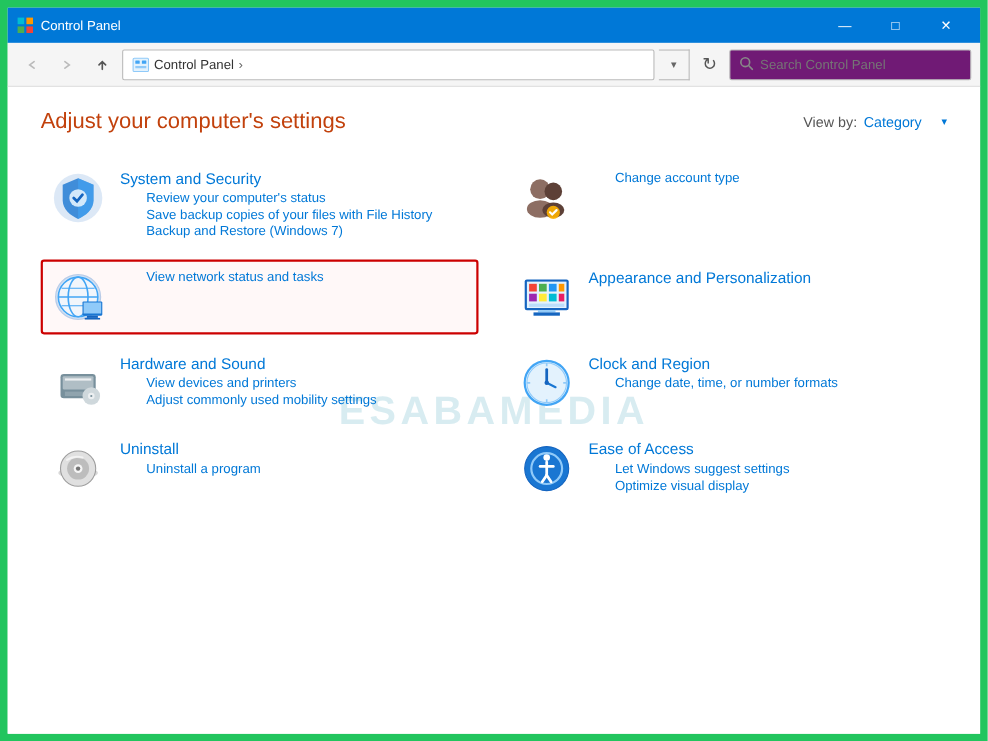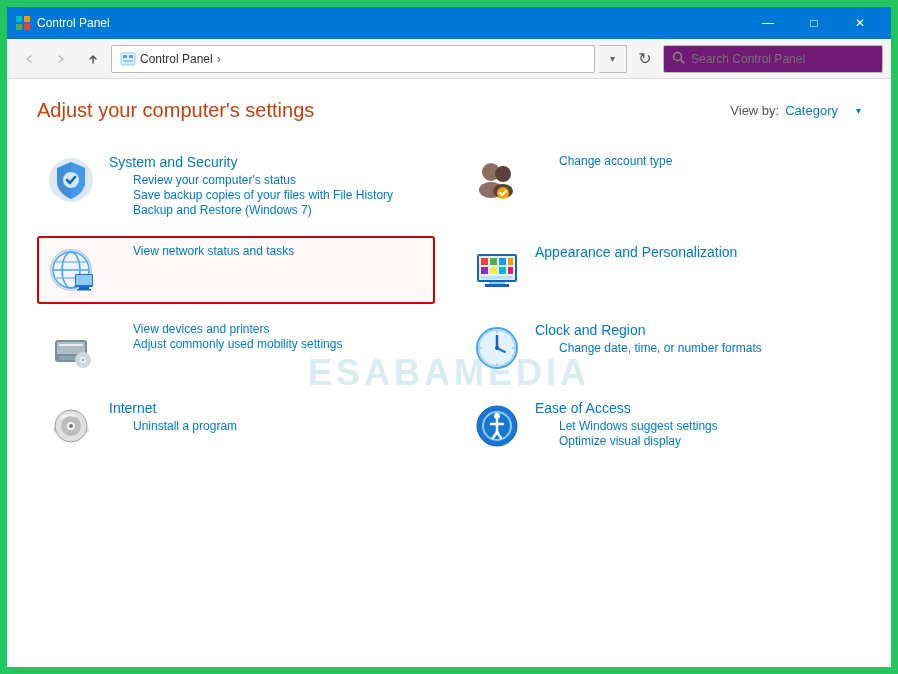--- a/index.html
+++ b/index.html
@@ -433,20 +433,21 @@
             <rect x="12" y="20" width="28" height="12" rx="1" fill="#b0bec5"></rect>
             <rect x="14" y="34" width="20" height="4" fill="#90a4ae"></rect>
             <rect x="14" y="22" width="24" height="2" fill="#eceff1"></rect>
 
             <circle cx="38" cy="38" r="8" fill="#cfd8dc"></circle>
             <circle cx="38" cy="38" r="3" fill="#eceff1"></circle>
             <circle cx="38" cy="38" r="1" fill="#78909c"></circle>
           </svg>
         </div>
         <div class="category-content">
+          <div class="category-title">Hardware and Sound</div>
           <a class="category-link">View devices and printers</a>
           <a class="category-link">Adjust commonly used mobility settings</a>
         </div>
       </div>
 
       <div class="category-item">
         <div class="category-icon">
           <svg width="52" height="52" viewBox="0 0 52 52">
             <circle cx="26" cy="26" r="20" fill="#e3f2fd" stroke="#42a5f5" stroke-width="2"></circle>
             <circle cx="26" cy="26" r="18" fill="none" stroke="#90caf9" stroke-width="1"></circle>
@@ -474,21 +475,21 @@
             <ellipse cx="26" cy="30" rx="18" ry="5" fill="#9e9e9e" opacity="0.4"></ellipse>
             <circle cx="26" cy="26" r="16" fill="#e0e0e0" stroke="#9e9e9e" stroke-width="1"></circle>
             <circle cx="26" cy="26" r="10" fill="#bdbdbd"></circle>
             <circle cx="26" cy="26" r="4" fill="#f5f5f5"></circle>
             <circle cx="26" cy="26" r="2" fill="#757575"></circle>
 
             <path d="M16 18 Q22 14 30 16" stroke="white" stroke-width="2" fill="none" opacity="0.6" stroke-linecap="round"></path>
           </svg>
         </div>
         <div class="category-content">
-          <div class="category-title">Internet</div>
+          <div class="category-title">Uninstall</div>
           <a class="category-link">Uninstall a program</a>
         </div>
       </div>
 
       <div class="category-item">
         <div class="category-icon">
           <svg width="52" height="52" viewBox="0 0 52 52">
             <circle cx="26" cy="26" r="20" fill="#1976d2" stroke="#1565c0" stroke-width="1"></circle>
             <circle cx="26" cy="26" r="14" fill="none" stroke="#90caf9" stroke-width="2"></circle>
 

